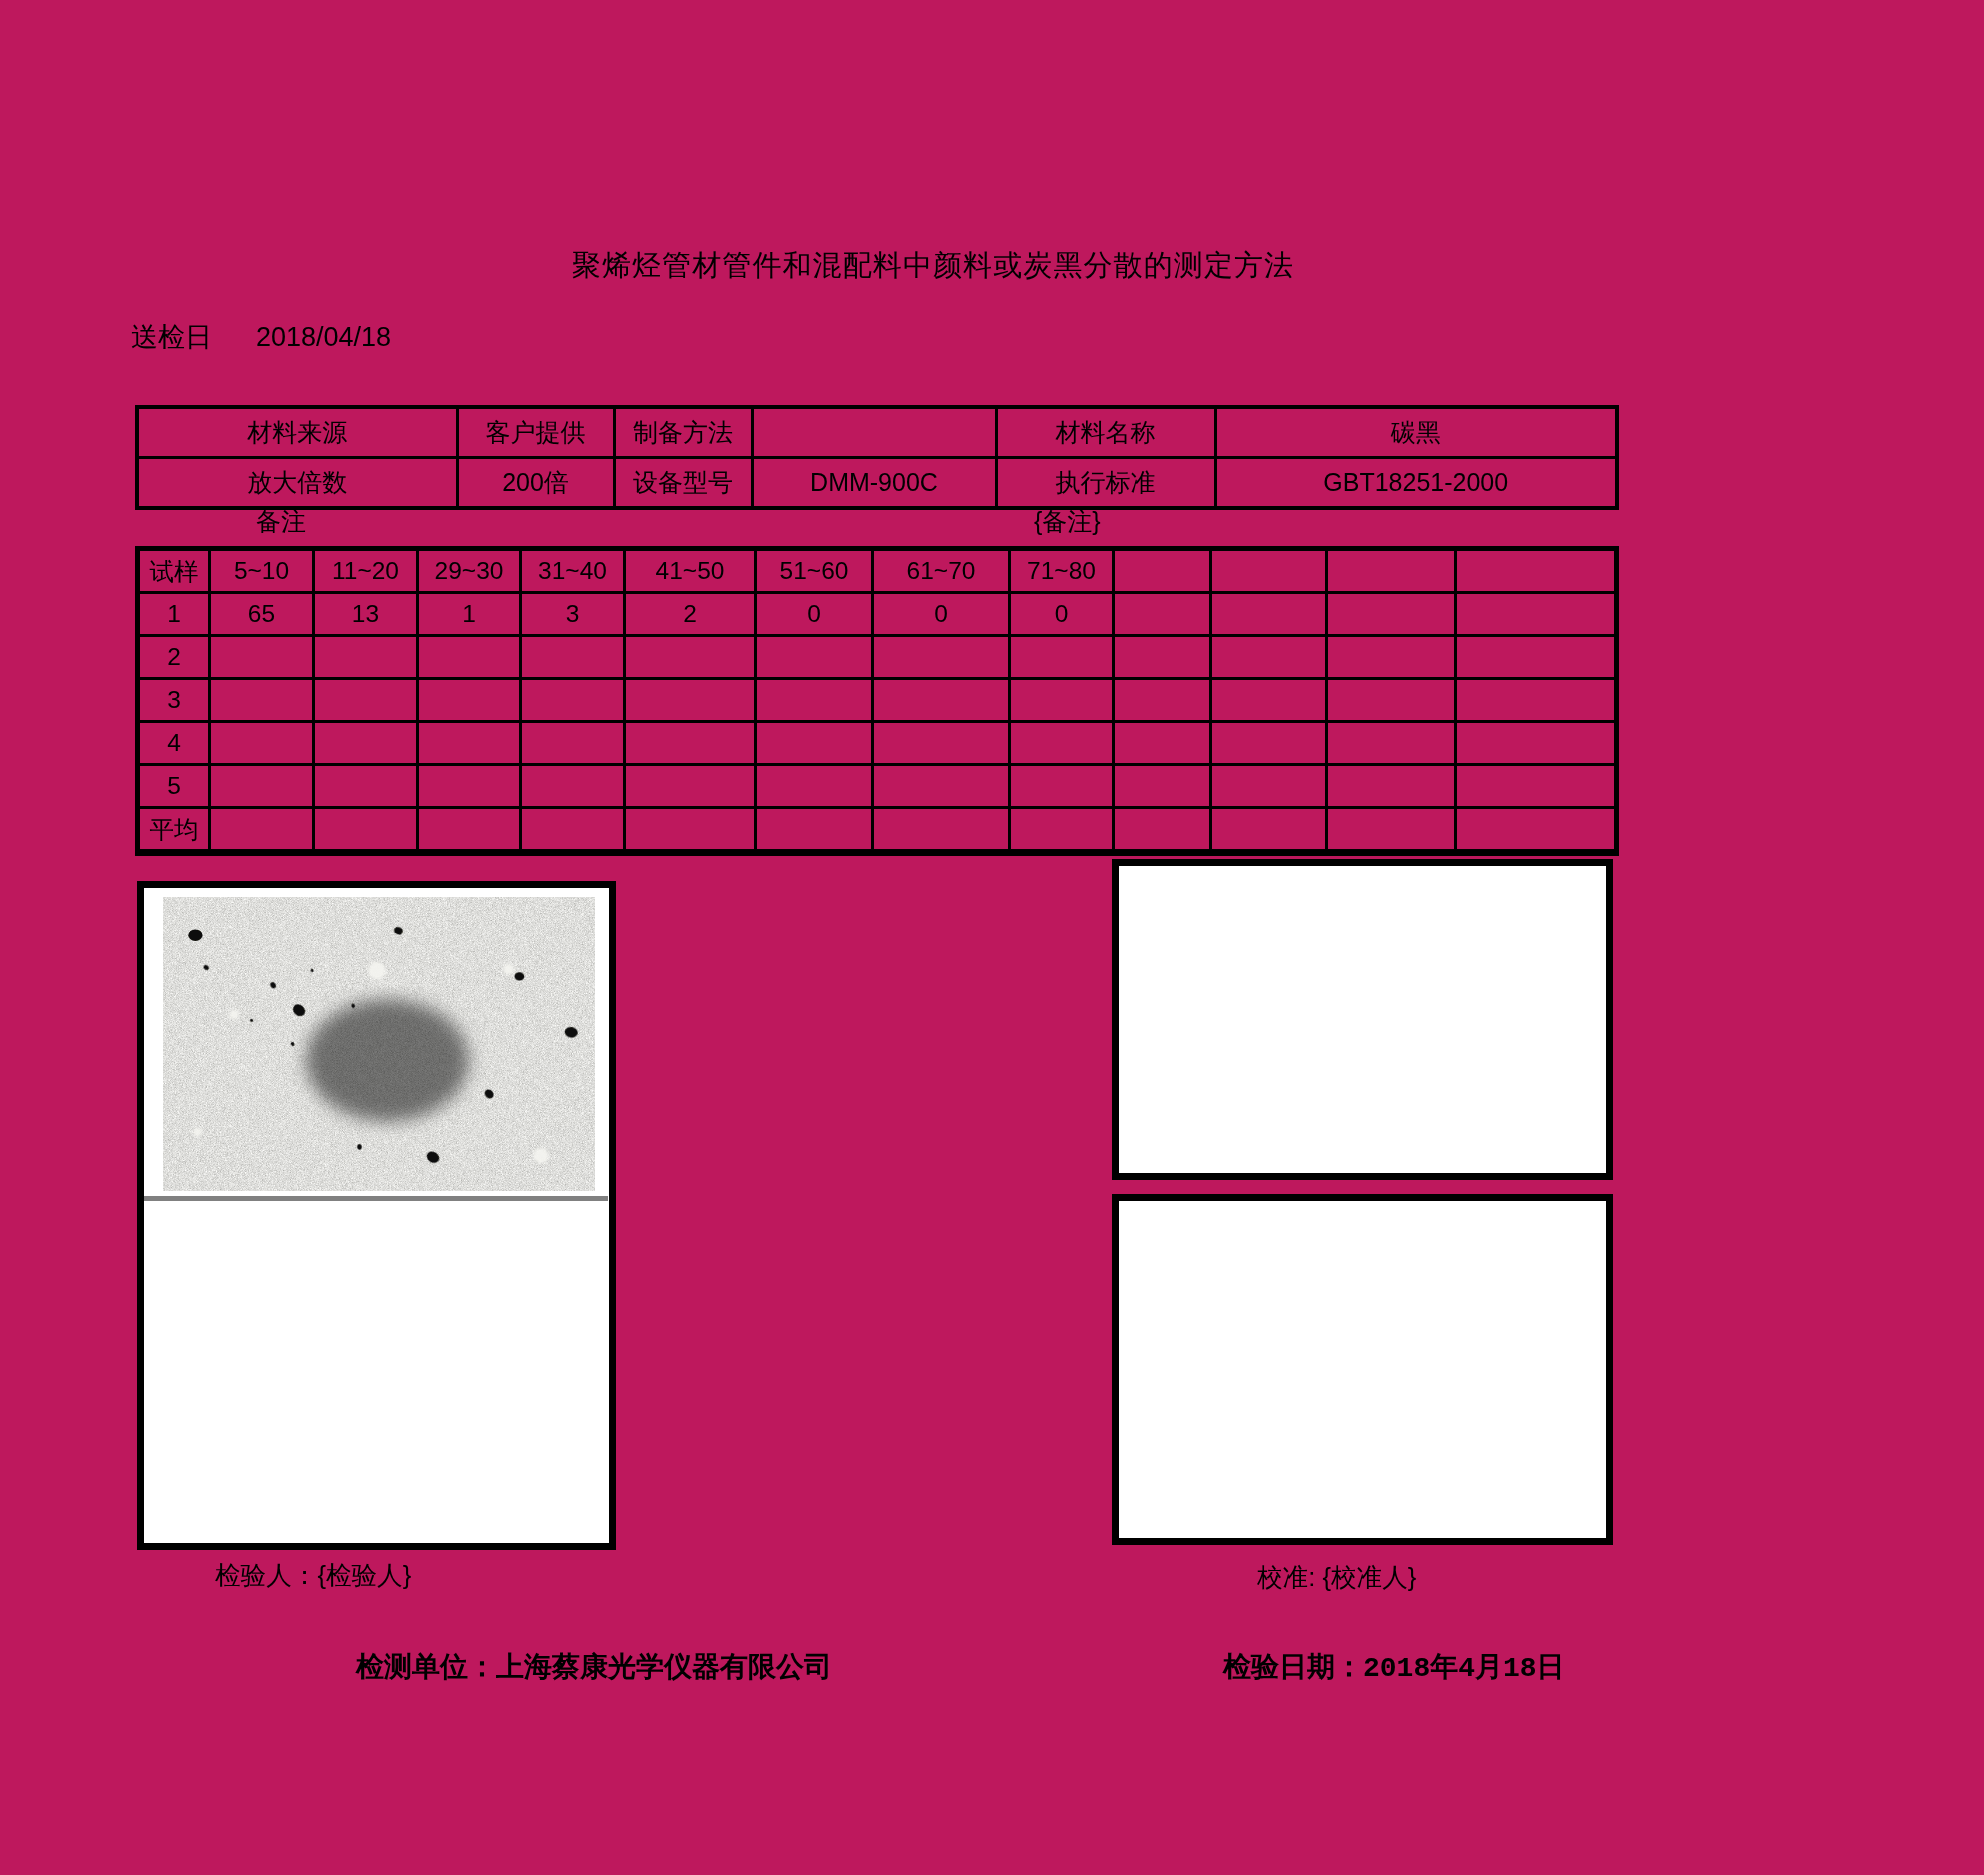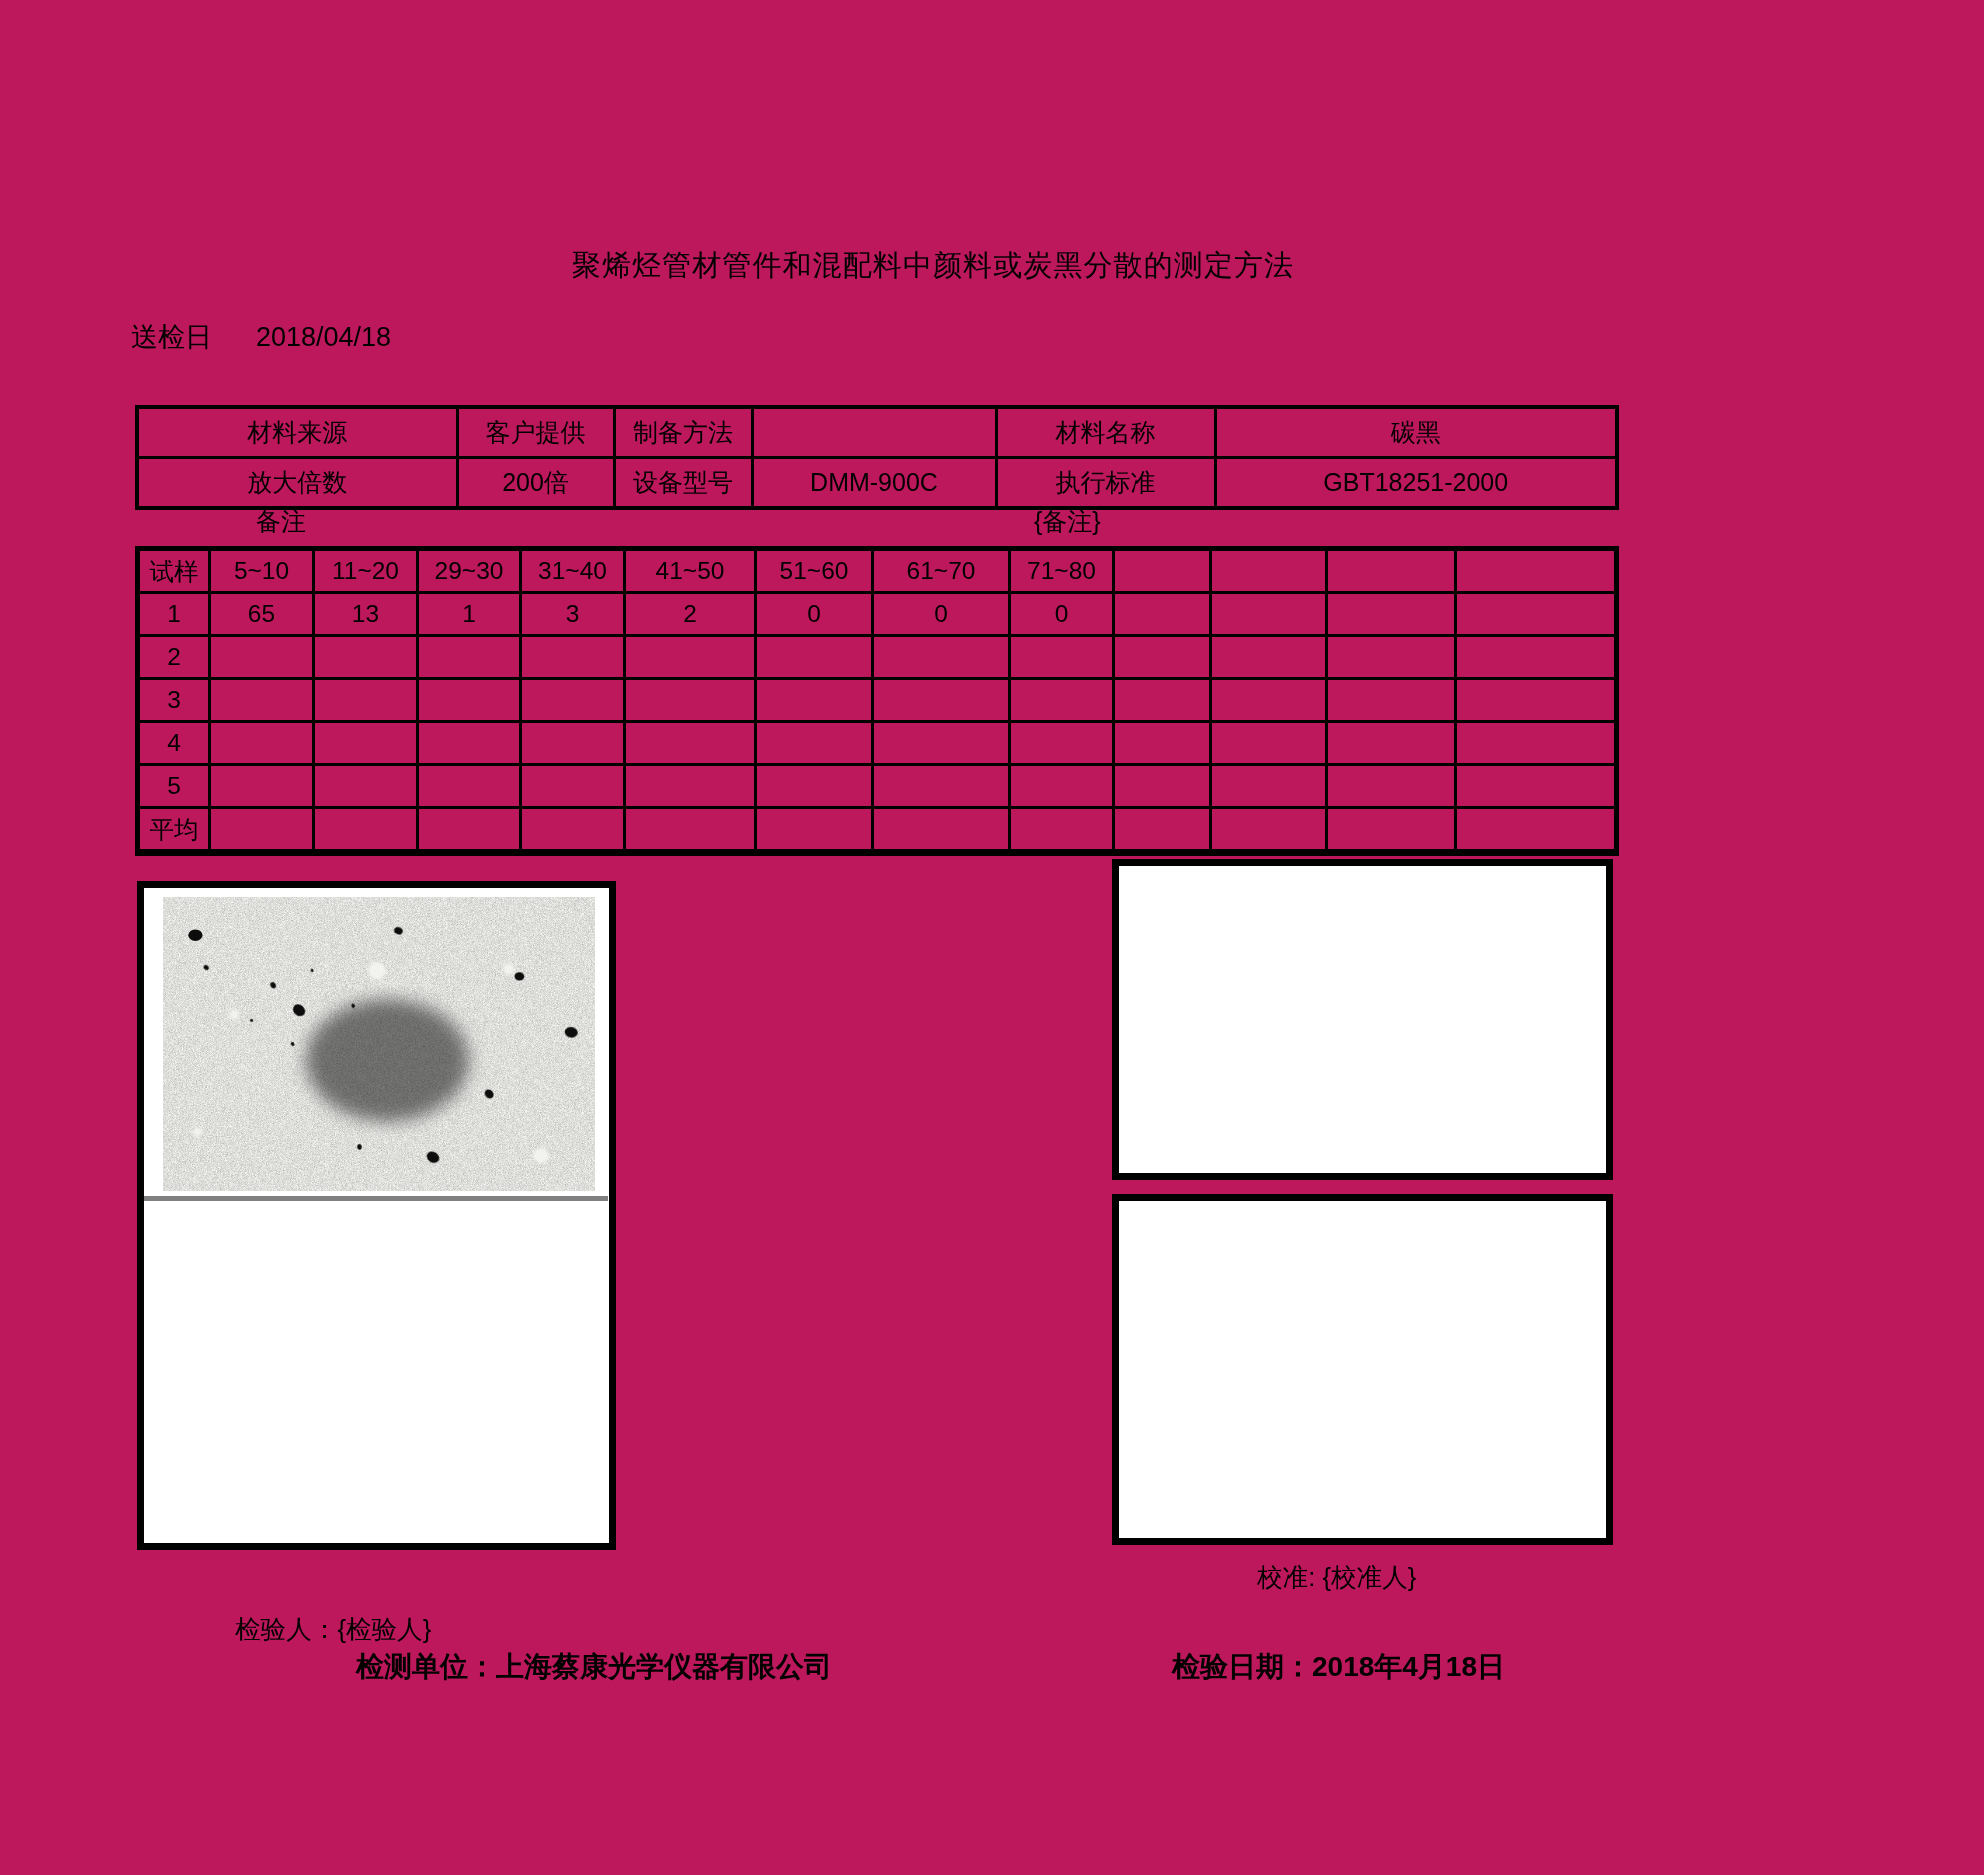--- a/index.html
+++ b/index.html
@@ -67,25 +67,25 @@
     background:#b4b4ae; overflow:hidden;
   }
   .micrograph svg { display:block; width:100%; height:100%; }
   .photo-divider {
     position:absolute; left:0px; top:308px; width:464px; height:4.9px;
     background:#808080;
   }
 
   
   .sig-line { position:absolute; font-size:25.6px; white-space:nowrap; }
-  .inspector-line   { left:215px;  top:1612px;margin-left:20px; }
+  .inspector-line   { left:215px;  top:1558px; }
   .calibration-line { left:1257px; top:1560px; }
   .bottom-line { position:absolute; font-size:28px; font-weight:bold; white-space:nowrap; }
   .unit-line { left:356px;  top:1648px; }
-  .date-line { left:1172px; top:1648px; }
+  .date-line { left:1223px; top:1648px;font-family:Liberation Mono, monospace; }
 </style>
 </head>
 <body>
 
 <div class="page">
 
   <div class="report-title">聚烯烃管材管件和混配料中颜料或炭黑分散的测定方法</div>
 
   <div class="submission-line">
     <span>送检日</span><span class="date">2018/04/18</span>

